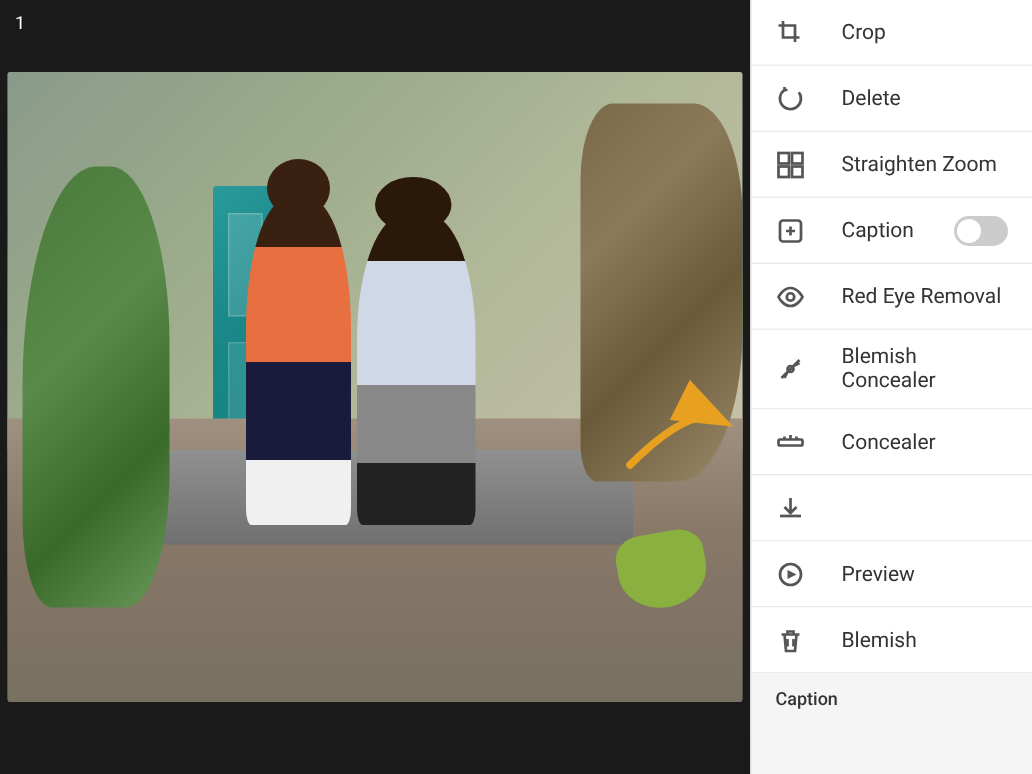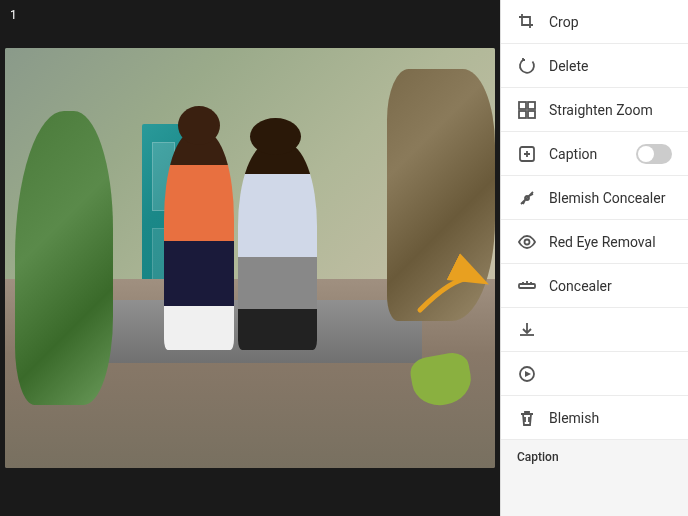--- a/index.html
+++ b/index.html
@@ -210,21 +210,21 @@
     #right-panel::-webkit-scrollbar-thumb { background: #ccc; }
 
     .menu-item {
       display: flex;
       align-items: center;
       padding: 10px 16px;
       cursor: pointer;
       border-bottom: 1px solid #ebebeb;
       background: #fff;
       min-height: 44px;
-      gap: 12px;
+      gap: 24px;
     }
 
     .menu-icon {
       width: 20px;
       height: 20px;
       flex-shrink: 0;
       display: flex;
       align-items: center;
       justify-content: center;
       color: #555;
@@ -353,40 +353,40 @@
       </svg>
     </span>
     <span class="menu-label">Caption</span>
     <div class="toggle-switch off"></div>
   </div>
 
 
   <div class="menu-item">
     <span class="menu-icon">
       <svg width="18" height="18" viewBox="0 0 18 18" fill="none" stroke="#555" stroke-width="1.8">
+        <path d="M1 9s3-6 8-6 8 6 8 6-3 6-8 6-8-6-8-6z"></path>
+        <circle cx="9" cy="9" r="2.5"></circle>
+      </svg>
+    </span>
+    <span class="menu-label">Red Eye Removal</span>
+  </div>
+
+  <div class="menu-item">
+    <span class="menu-icon">
+      <svg width="18" height="18" viewBox="0 0 18 18" fill="none" stroke="#555" stroke-width="1.8">
         <path d="M3 15L15 3M7 11l-2 4M11 7l4-2"></path>
         <circle cx="9" cy="9" r="2"></circle>
       </svg>
     </span>
     <span class="menu-label">Blemish Concealer</span>
   </div>
 
   <div class="menu-item">
     <span class="menu-icon">
       <svg width="18" height="18" viewBox="0 0 18 18" fill="none" stroke="#555" stroke-width="1.8">
-        <path d="M1 9s3-6 8-6 8 6 8 6-3 6-8 6-8-6-8-6z"></path>
-        <circle cx="9" cy="9" r="2.5"></circle>
-      </svg>
-    </span>
-    <span class="menu-label">Red Eye Removal</span>
-  </div>
-
-  <div class="menu-item">
-    <span class="menu-icon">
-      <svg width="18" height="18" viewBox="0 0 18 18" fill="none" stroke="#555" stroke-width="1.8">
         <rect x="1" y="7" width="16" height="4" rx="1"></rect>
         <path d="M5 7V5M9 7V4M13 7V5"></path>
       </svg>
     </span>
     <span class="menu-label">Concealer</span>
   </div>
 
   <div class="menu-item">
     <span class="menu-icon">
       <svg width="18" height="18" viewBox="0 0 18 18" fill="none" stroke="#555" stroke-width="1.8">
@@ -396,20 +396,21 @@
     </span>
   </div>
 
   <div class="menu-item" style="background:#fff;">
     <span class="menu-icon">
       <svg width="18" height="18" viewBox="0 0 18 18" fill="none" stroke="#555" stroke-width="1.8">
         <circle cx="9" cy="9" r="7"></circle>
         <polygon points="7,6 13,9 7,12" fill="#555" stroke="none"></polygon>
       </svg>
     </span>
+    <span class="menu-label">Preview</span>
   </div>
 
   <div class="menu-item">
     <span class="menu-icon">
       <svg width="18" height="18" viewBox="0 0 18 18" fill="none" stroke="#555" stroke-width="1.8">
         <path d="M3 5h12M7 5V3h4v2M5 5l1 11h6l1-11"></path>
         <path d="M7 8v5M11 8v5"></path>
       </svg>
     </span>
     <span class="menu-label">Blemish</span>

